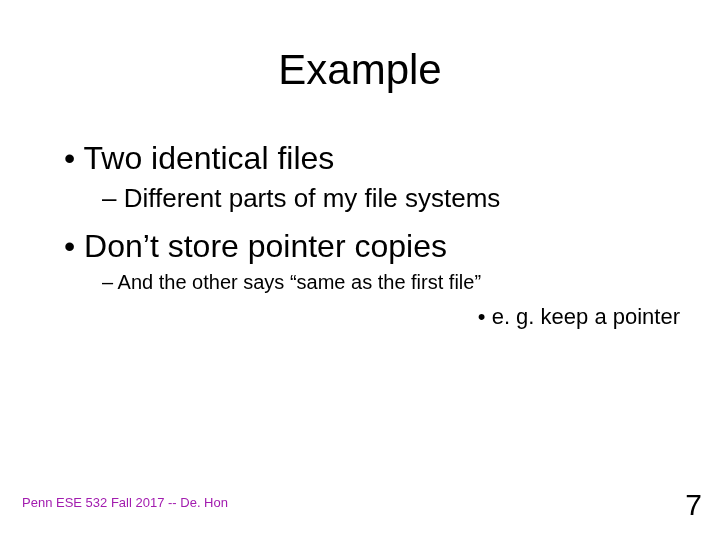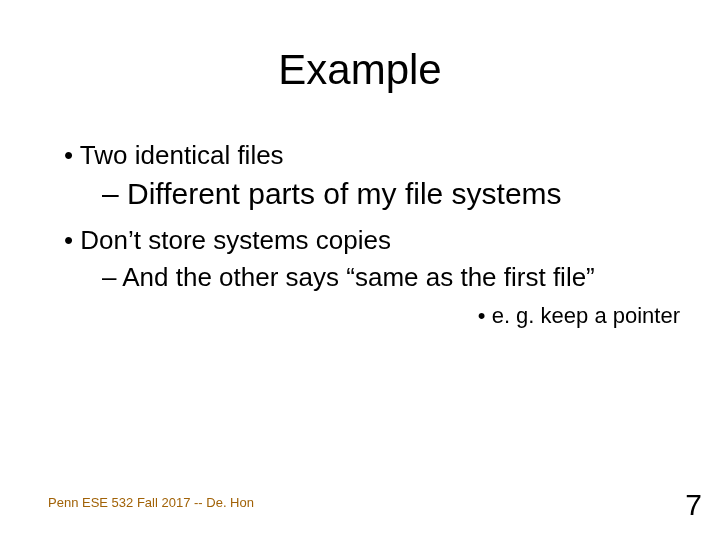--- a/index.html
+++ b/index.html
@@ -1,41 +1,41 @@
 <!DOCTYPE html>
 <html><head>
 <meta charset="utf-8">
 <style>
   * { margin: 0; padding: 0; box-sizing: border-box; }
   html, body { width: 720px; height: 540px; background: #fff; font-family: Arial, Helvetica, sans-serif; color: #000; }
   .slide { position: relative; width: 720px; height: 540px; }
   .title { position: absolute; left: 0; right: 0; top: 46px; text-align: center; font-size: 42px; font-weight: 400; }
   .content { position: absolute; left: 64px; top: 140px; right: 40px; }
-  .b1 { font-size: 26px; margin-bottom: 6px; padding-left: 24px; text-indent: -24px; }
+  .b1 { font-size: 32px; margin-bottom: 6px; padding-left: 24px; text-indent: -24px; }
   .b1::before { content: "• "; }
-  .b2 { font-size: 30px; margin-bottom: 6px; padding-left: 62px; text-indent: -24px; }
+  .b2 { font-size: 26px; margin-bottom: 6px; padding-left: 62px; text-indent: -24px; }
   .b2::before { content: "– "; }
-  .b2q { font-size: 26px; margin-bottom: 6px; padding-left: 62px; text-indent: -24px; }
+  .b2q { font-size: 20px; margin-bottom: 6px; padding-left: 62px; text-indent: -24px; }
   .b2q::before { content: "– "; }
   .b3 { font-size: 22px; padding-left: 98px; text-indent: -20px; margin-top: 10px; text-align: right; }
   .b3::before { content: "• "; }
   .gap { height: 8px; }
-  .footer { position: absolute; left: 48px; bottom: 30px; font-size: 13px; color: #a16207; }
+  .footer { position: absolute; left: 22px; bottom: 30px; font-size: 13px; color: #a21caf; }
   .pagenum { position: absolute; right: 18px; bottom: 18px; font-size: 30px; }
 </style>
 </head>
 <body>
 
 <div class="slide">
   <div class="title">Example</div>
 
   <div class="content">
     <div class="b1">Two identical files</div>
     <div class="b2">Different parts of my file systems</div>
     <div class="gap"></div>
-    <div class="b1">Don’t store systems copies</div>
+    <div class="b1">Don’t store pointer copies</div>
     <div class="b2q">And the other says “same as the first file”</div>
     <div class="b3">e. g. keep a pointer</div>
   </div>
 
   <div class="footer">Penn ESE 532 Fall 2017 -- De. Hon</div>
   <div class="pagenum">7</div>
 </div>
 
 </body></html>

